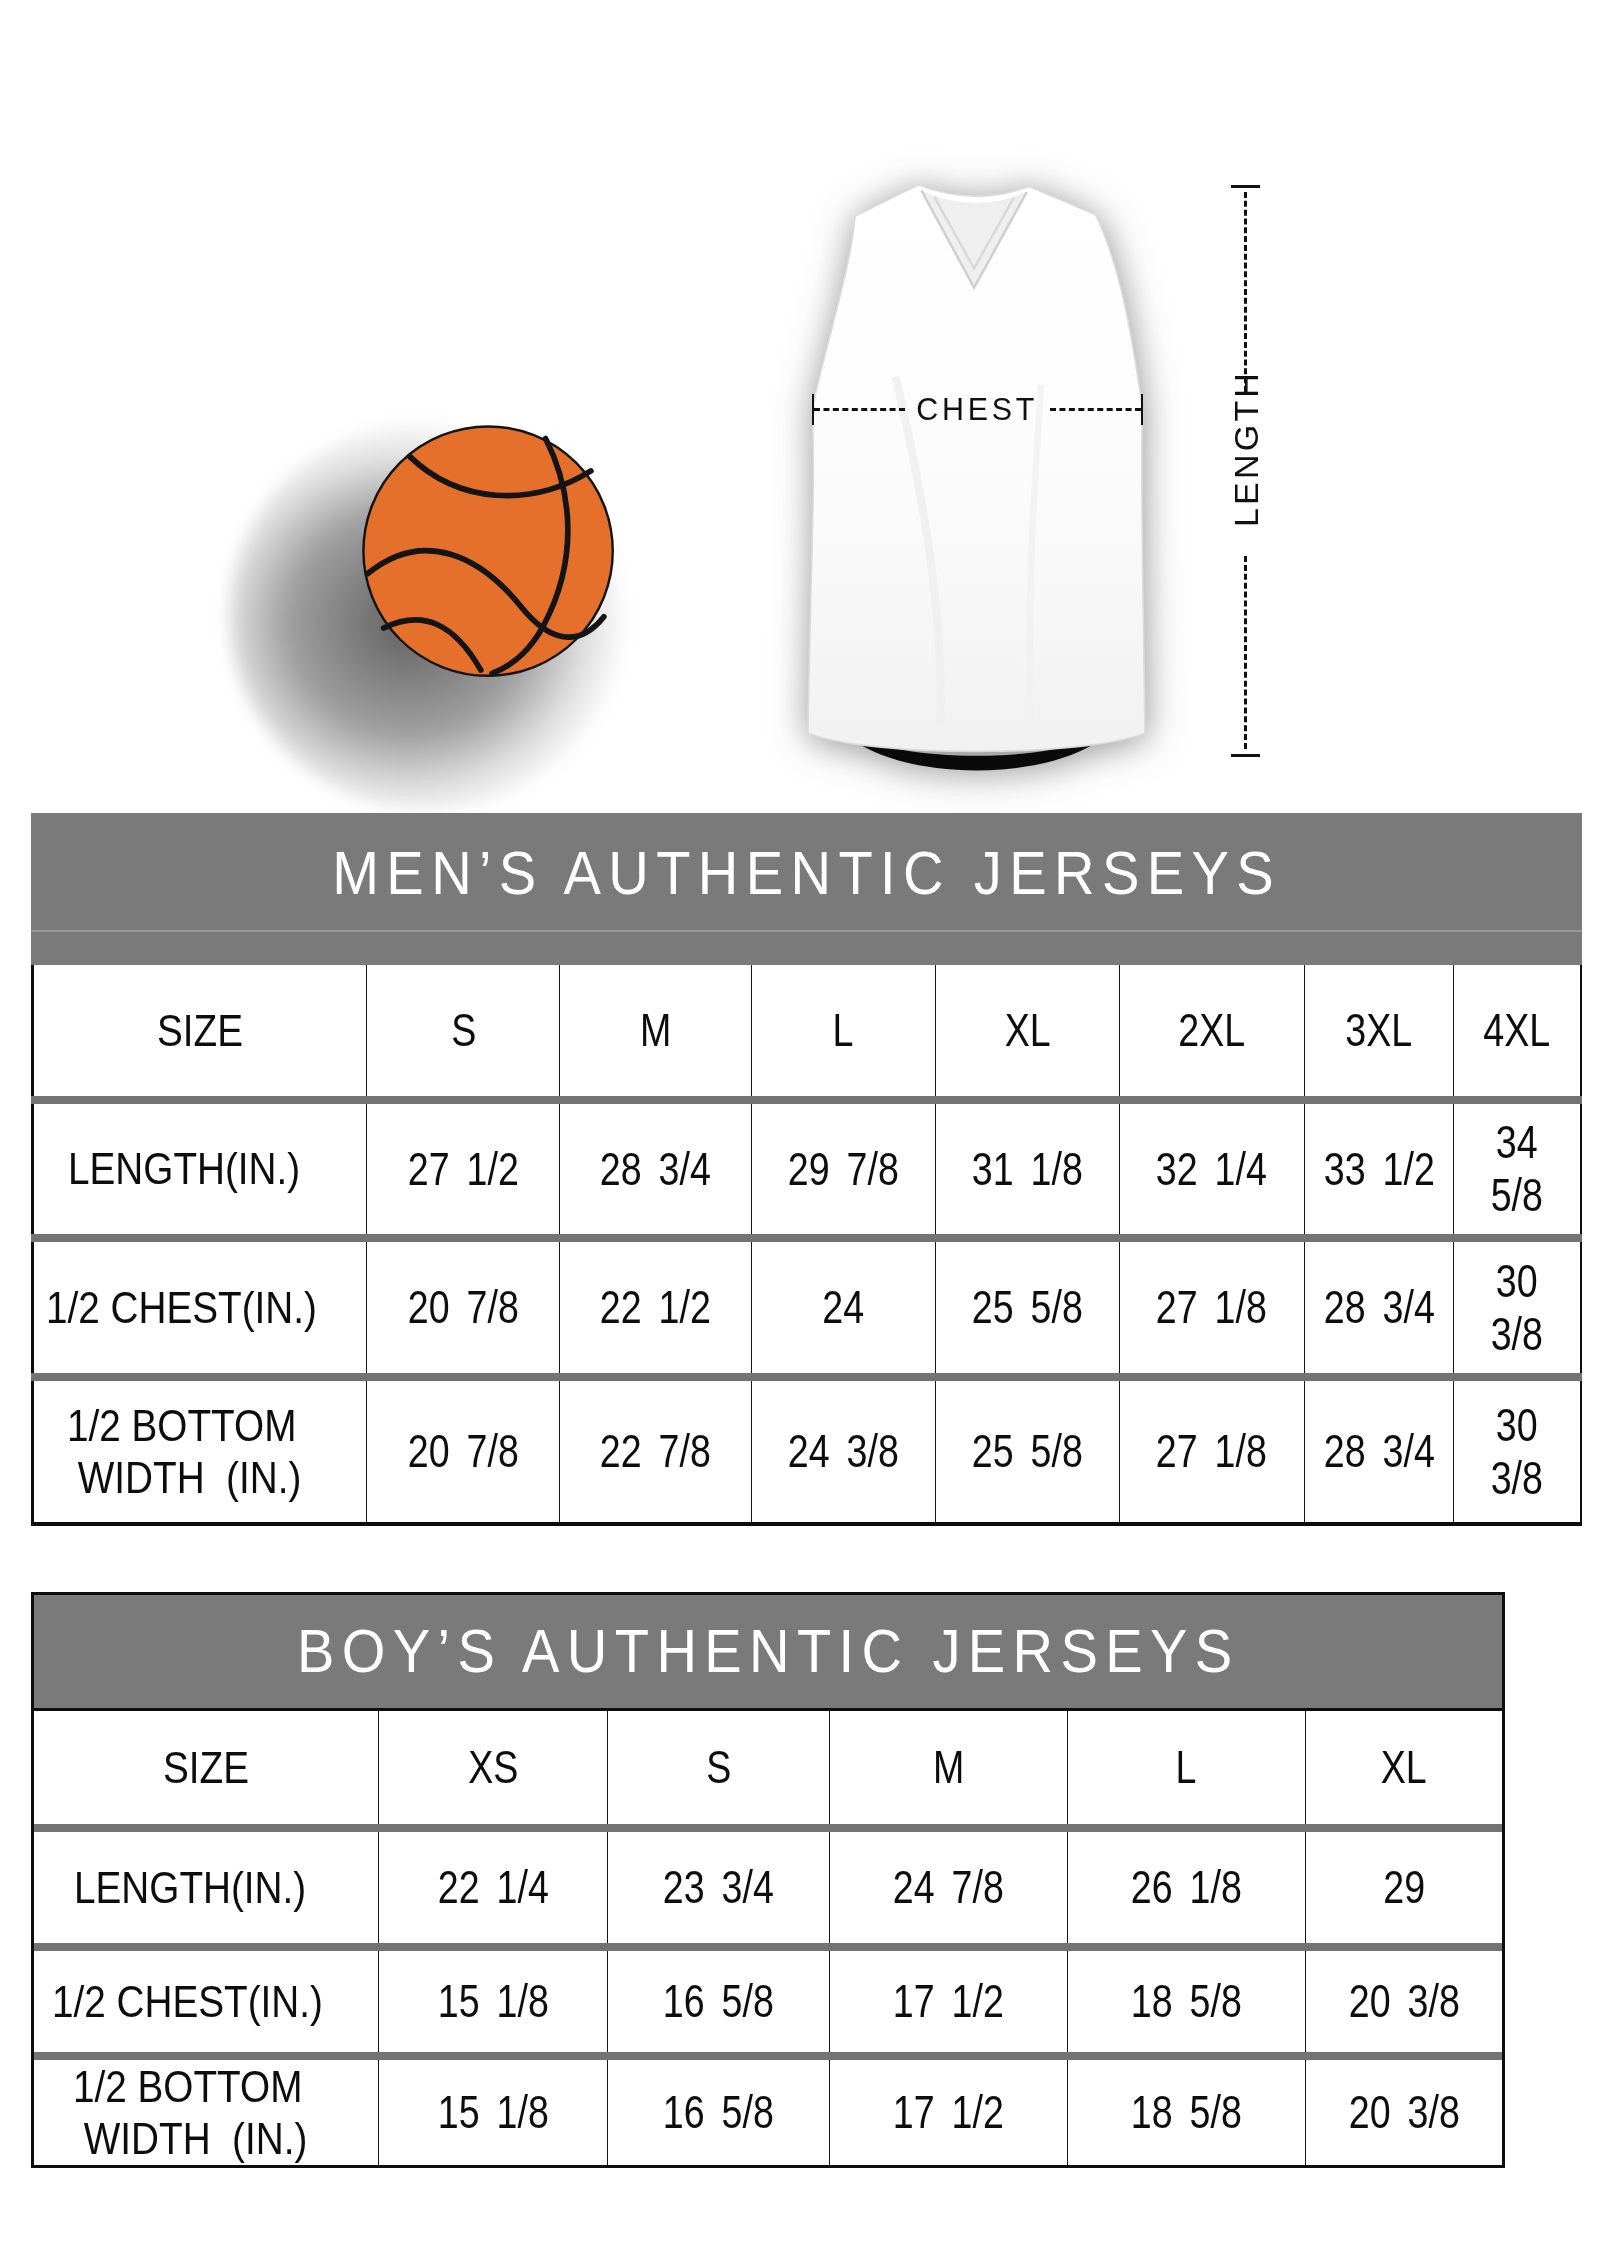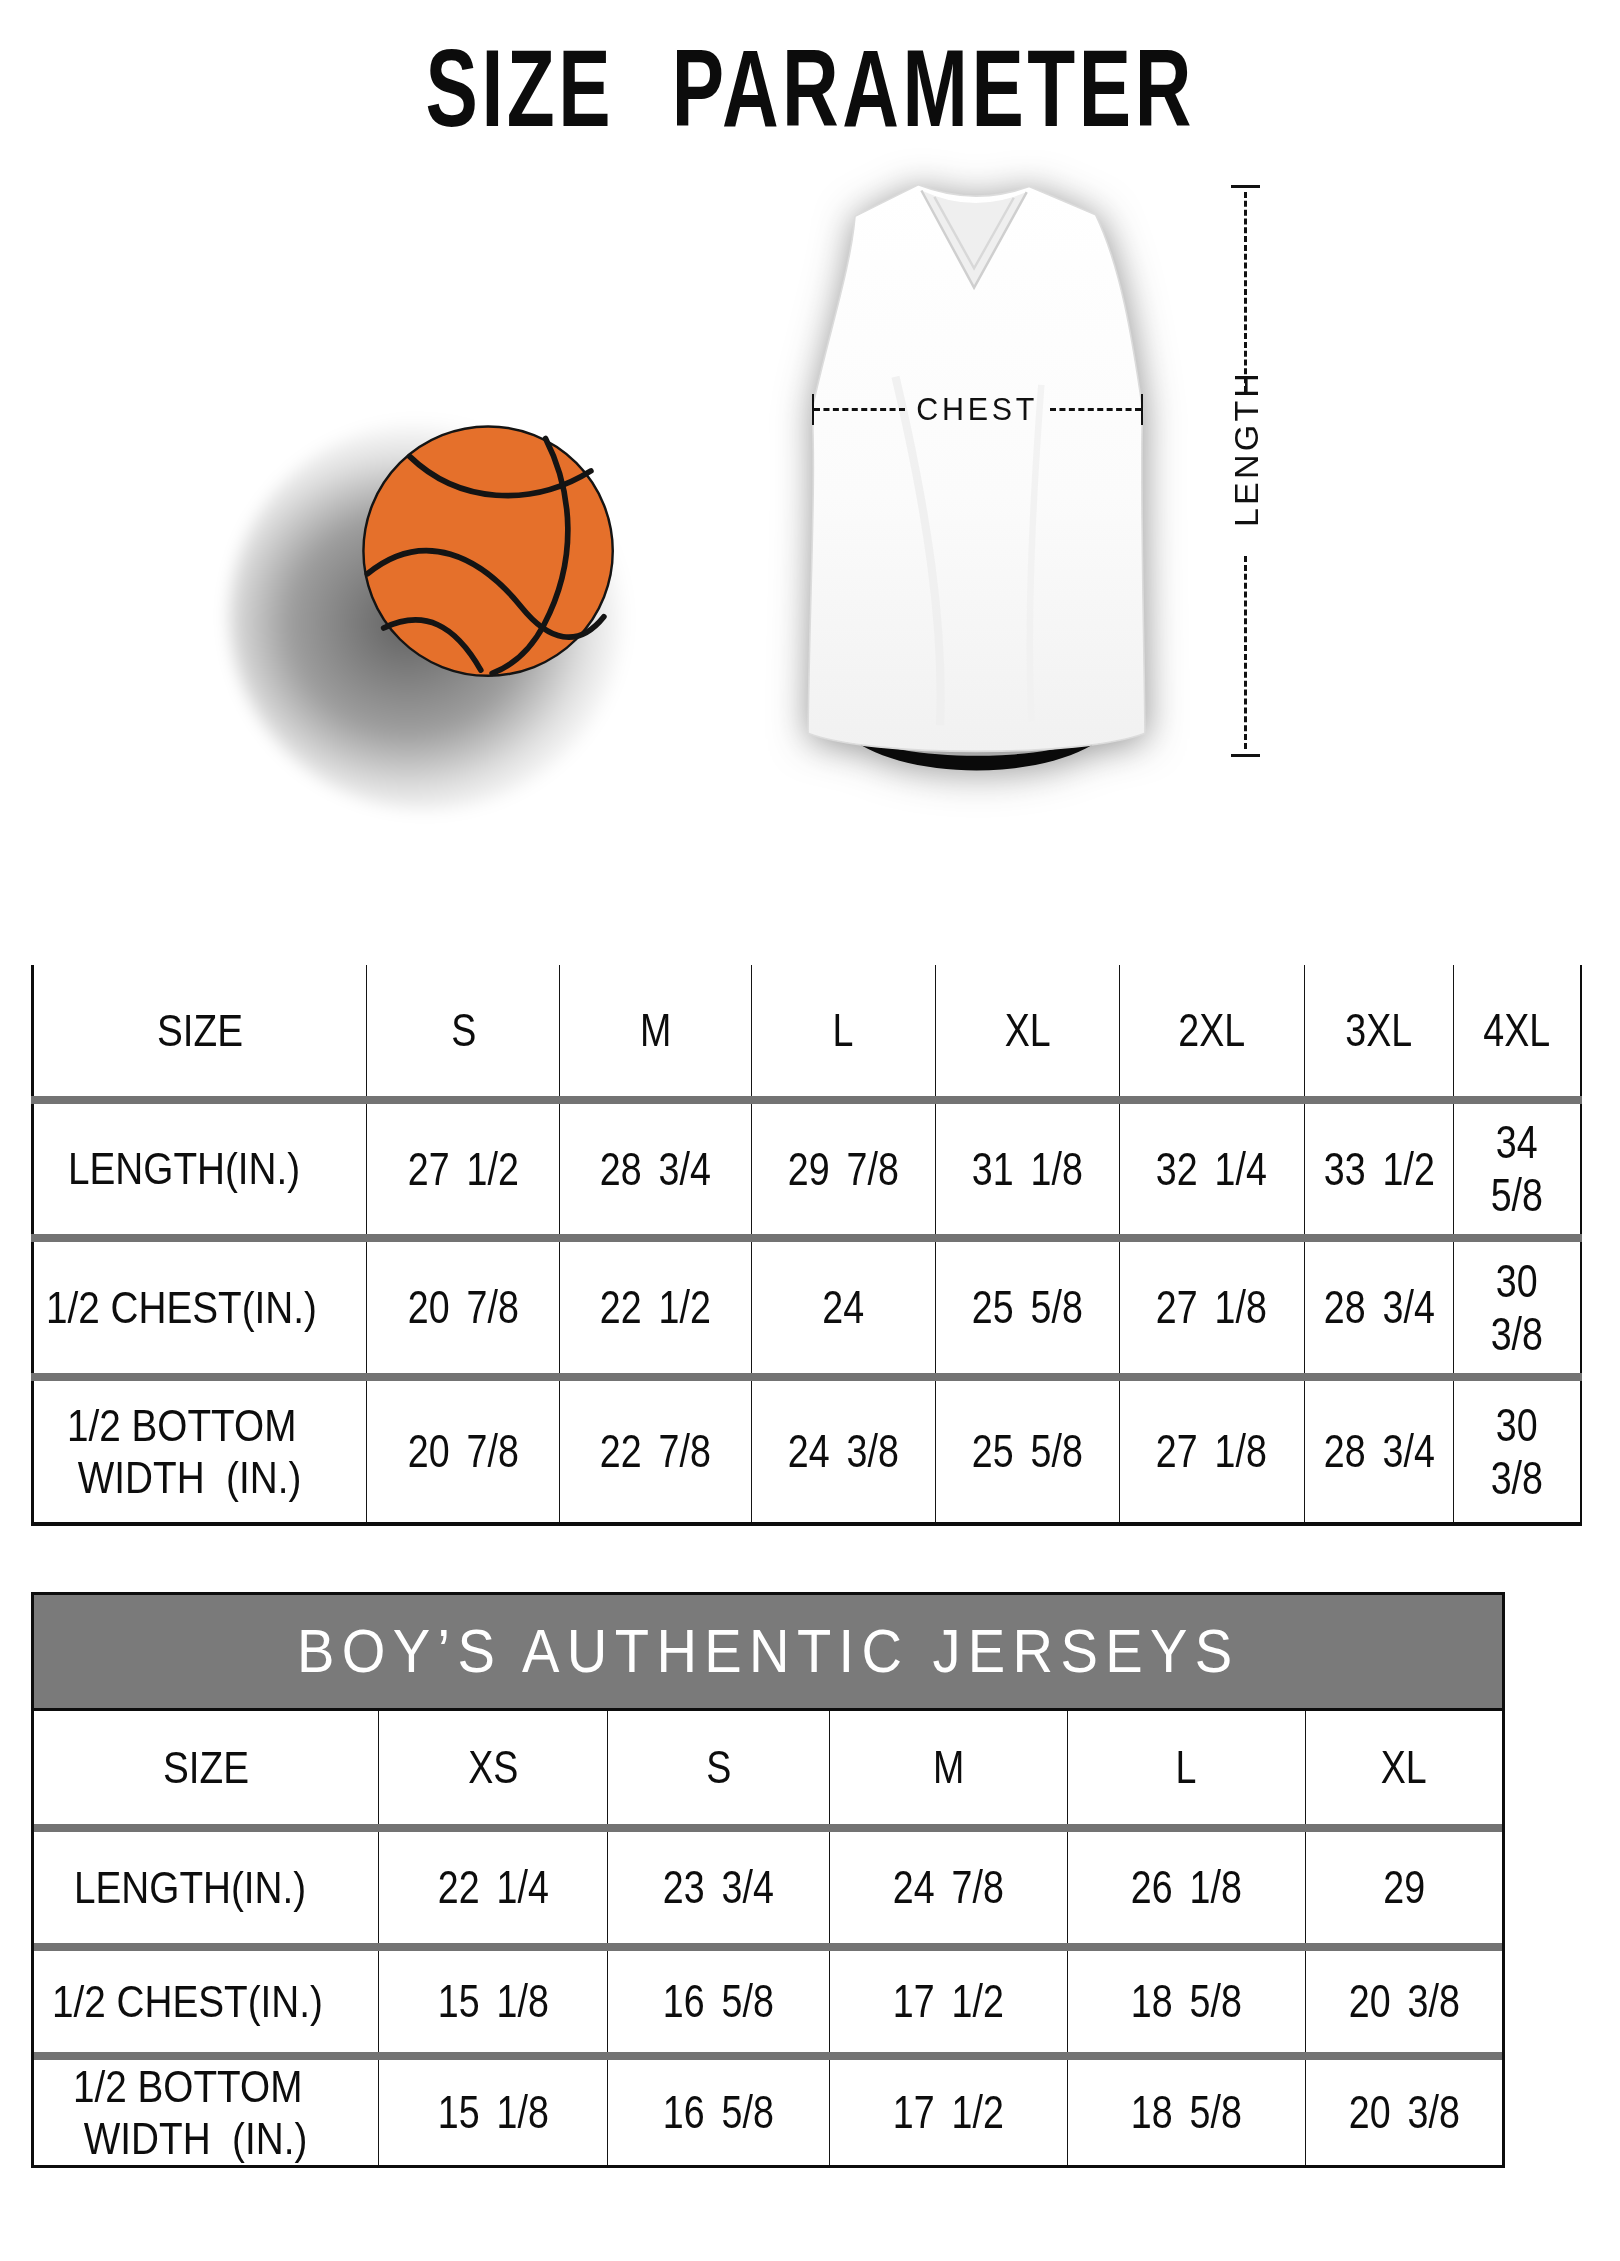--- a/index.html
+++ b/index.html
@@ -87,23 +87,20 @@
   .boys-table tr:nth-child(1){height:117px;}
   .boys-table tr:nth-child(2){height:119px;}
   .boys-table tr:nth-child(3){height:109px;}
   .boys-table tr:nth-child(4){height:109px;}
 </style>
 </head>
 <body>
 
 <div class="canvas">
 
-  <div class="title-wrap">
-    <div class="main-title">SIZE PARAMETER</div>
-  </div>
 
   <div class="ball-shadow"></div>
   <svg class="ball-svg" width="255" height="255" viewBox="0 0 315 315">
     <circle cx="157" cy="157" r="154" fill="#e5702b" stroke="#141414" stroke-width="3"></circle>
     <path d="M 60,40 C 120,98 210,104 284,58" fill="none" stroke="#141414" stroke-width="7" stroke-linecap="round"></path>
     <path d="M 8,185 C 78,128 148,164 198,226 C 232,268 268,278 300,238" fill="none" stroke="#141414" stroke-width="7" stroke-linecap="round"></path>
     <path d="M 228,18 C 262,85 268,168 226,248 C 207,284 183,300 162,308" fill="none" stroke="#141414" stroke-width="7" stroke-linecap="round"></path>
     <path d="M 28,252 C 78,228 116,248 148,304" fill="none" stroke="#141414" stroke-width="7" stroke-linecap="round"></path>
   </svg>
 
@@ -145,20 +142,26 @@
   </div>
 
   <div class="length-line">
     <div class="tickH top"></div>
     <div class="dashV seg1"></div>
     <div class="length-text">LENGTH</div>
     <div class="dashV seg2"></div>
     <div class="tickH bottom"></div>
   </div>
 
+  <div class="band mens-band">
+    <div class="band-inner">
+      <div class="band-title">MEN’S AUTHENTIC JERSEYS</div>
+    </div>
+    <div class="band-split"></div>
+  </div>
 
   <table class="sizes mens-table">
     <colgroup>
       <col style="width:21.6%">
         <col style="width:12.43%">
         <col style="width:12.38%">
         <col style="width:11.91%">
       <col style="width:11.86%">
         <col style="width:11.96%">
         <col style="width:9.66%">

